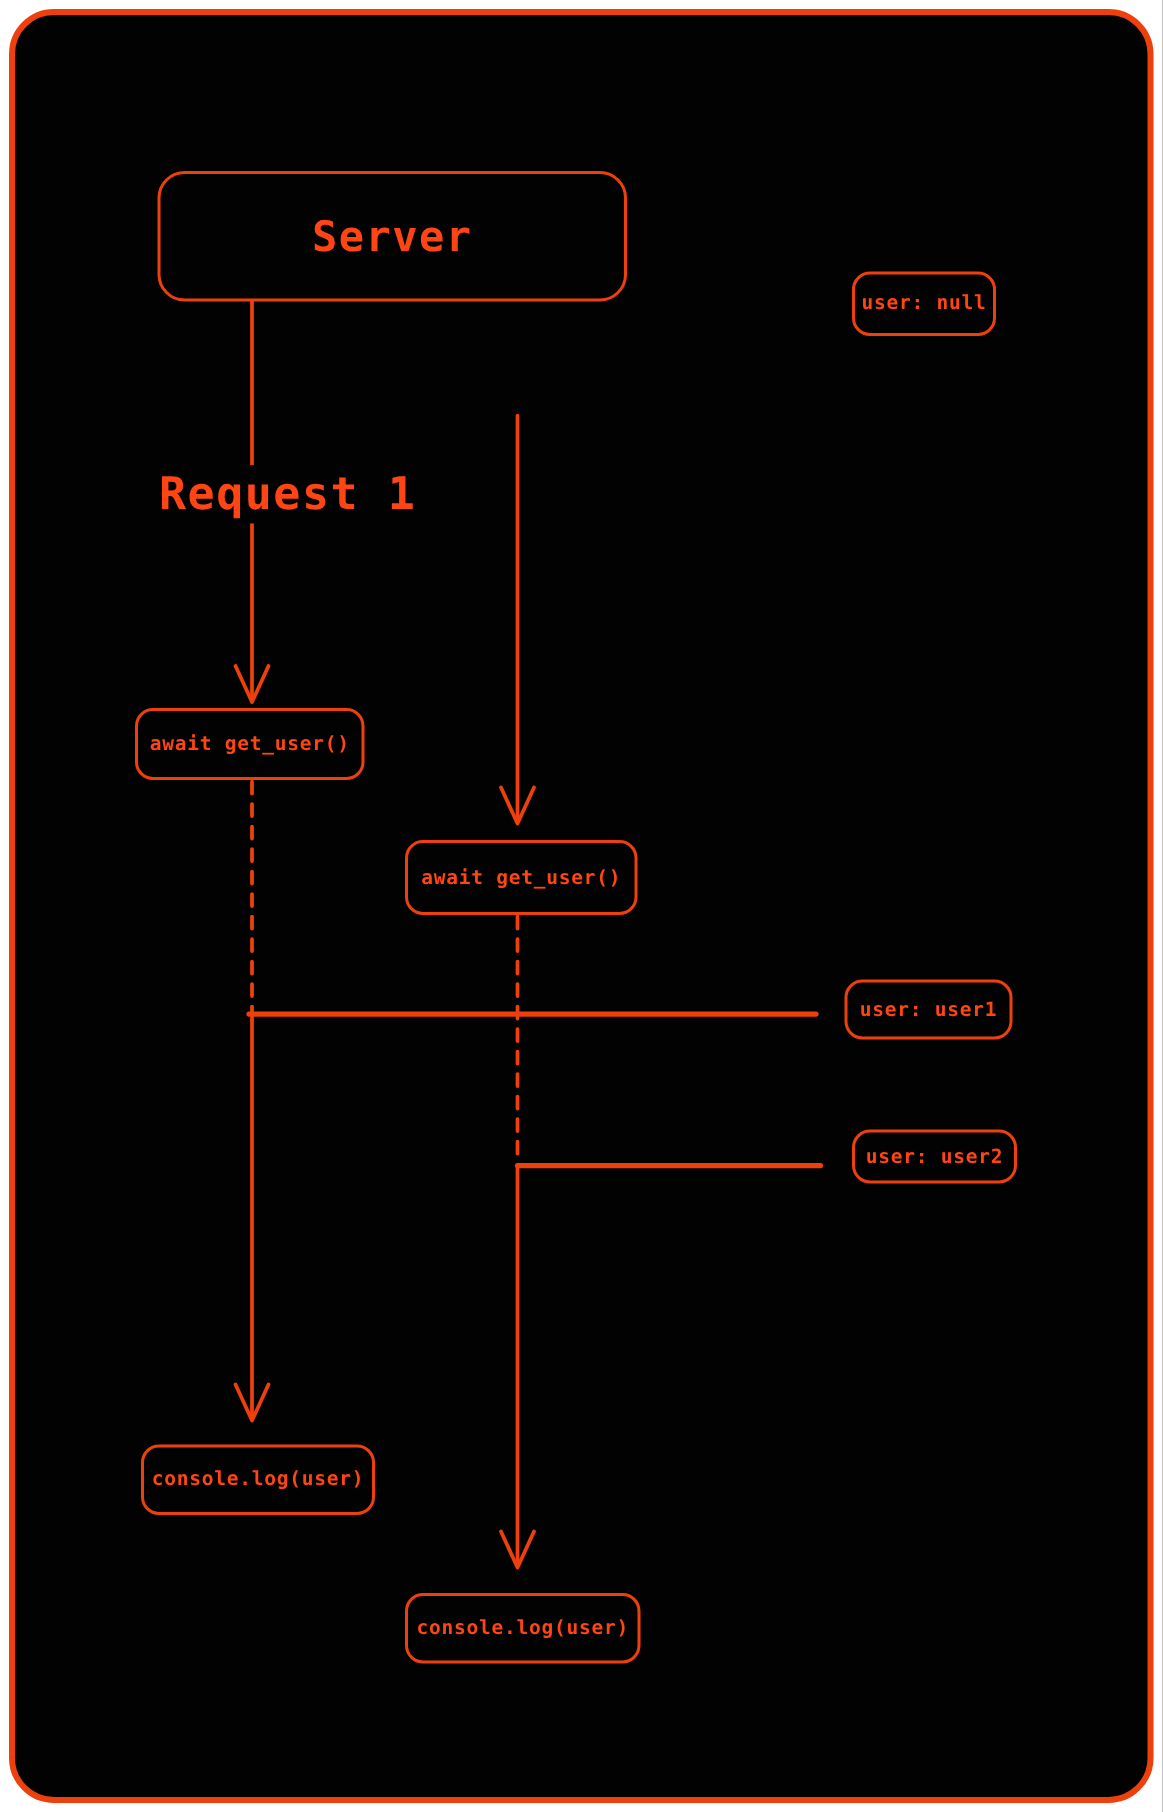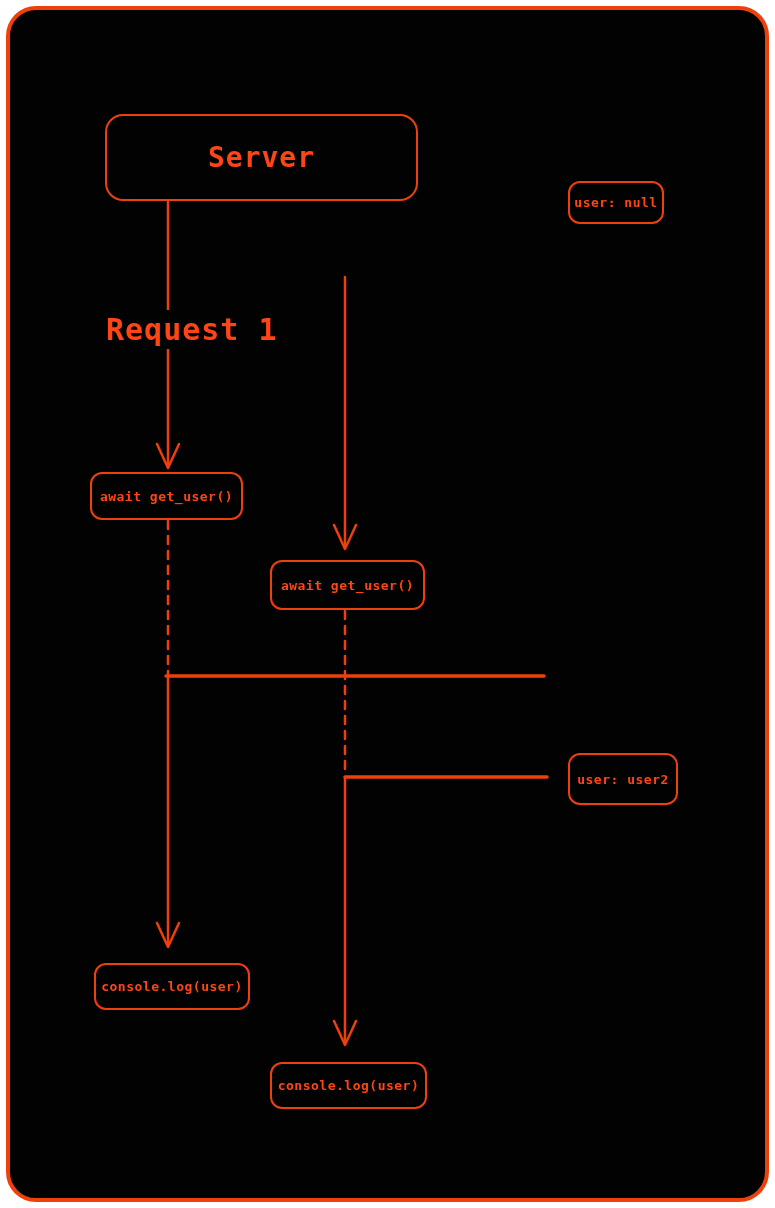--- a/index.html
+++ b/index.html
@@ -34,21 +34,21 @@
   }
   .node.small{font-size:13px;border-radius:12px;letter-spacing:0.5px;}
   .node.server{
     left:105px;top:103px;width:313px;height:87px;
     font-size:28px;border-radius:18px;letter-spacing:1px;margin-top:11px;
   }
   .node.await1{left:90px;top:472px;width:153px;height:48px;}
   .node.await2{left:270px;top:560px;width:155px;height:50px;}
   .node.user-null{left:568px;top:135px;width:96px;height:43px;margin-top:46px;}
   .node.user-user1{left:563px;top:653px;width:112px;height:40px;}
-  .node.user-user2{left:568px;top:753px;width:110px;height:52px;}
+  .node.user-user2{left:568px;top:753px;width:110px;height:36px;}
   .node.console1{left:94px;top:963px;width:156px;height:47px;}
   .node.console2{left:270px;top:1062px;width:157px;height:47px;}
   .edge-label{
     position:absolute;
     color:var(--accent);
     background:var(--bg);
     font-size:30px;font-weight:bold;
     padding:2px 4px;
     z-index:2;
     letter-spacing:1px;
@@ -93,20 +93,23 @@
 
 
   <div class="node small await1">
     <span>await get_user()</span>
   </div>
 
   <div class="node small await2">
     <span>await get_user()</span>
   </div>
 
+  <div class="node small user-user1">
+    <span>user: user1</span>
+  </div>
 
   <div class="node small user-user2">
     <span>user: user2</span>
   </div>
 
   <div class="node small console1">
     <span>console.log(user)</span>
   </div>
 
   <div class="node small console2">

